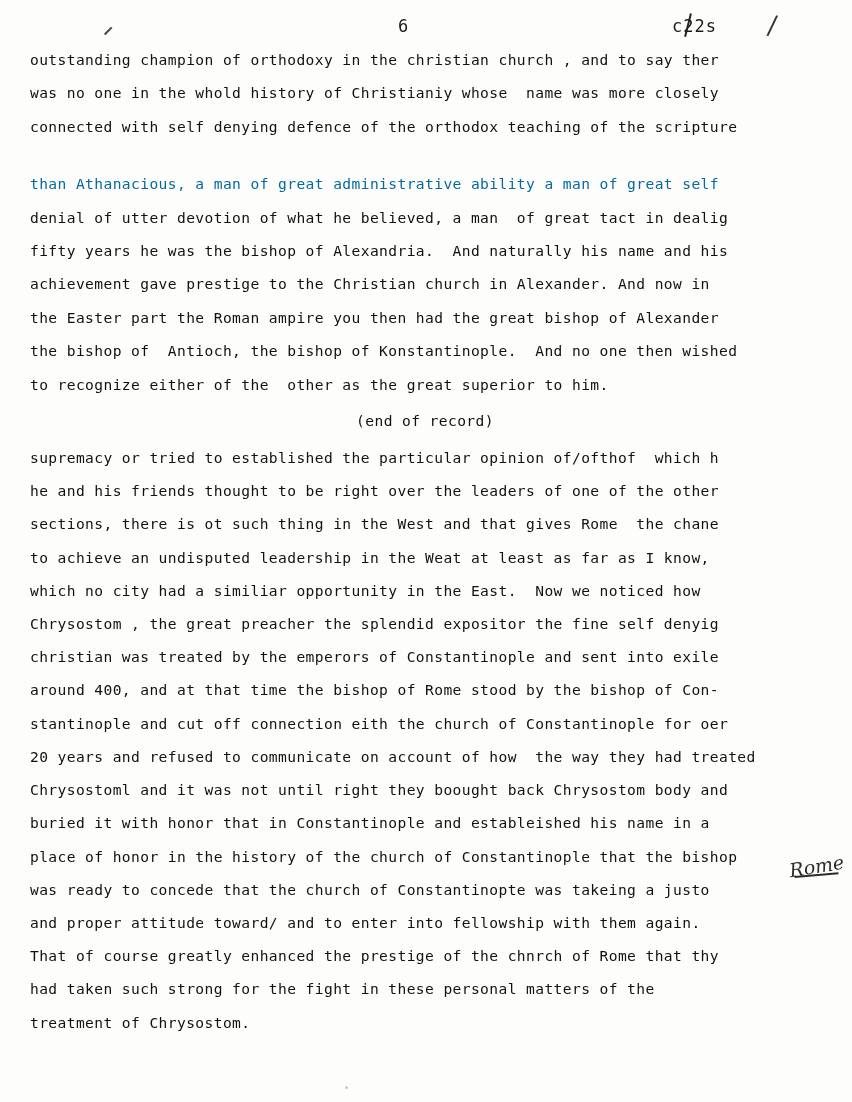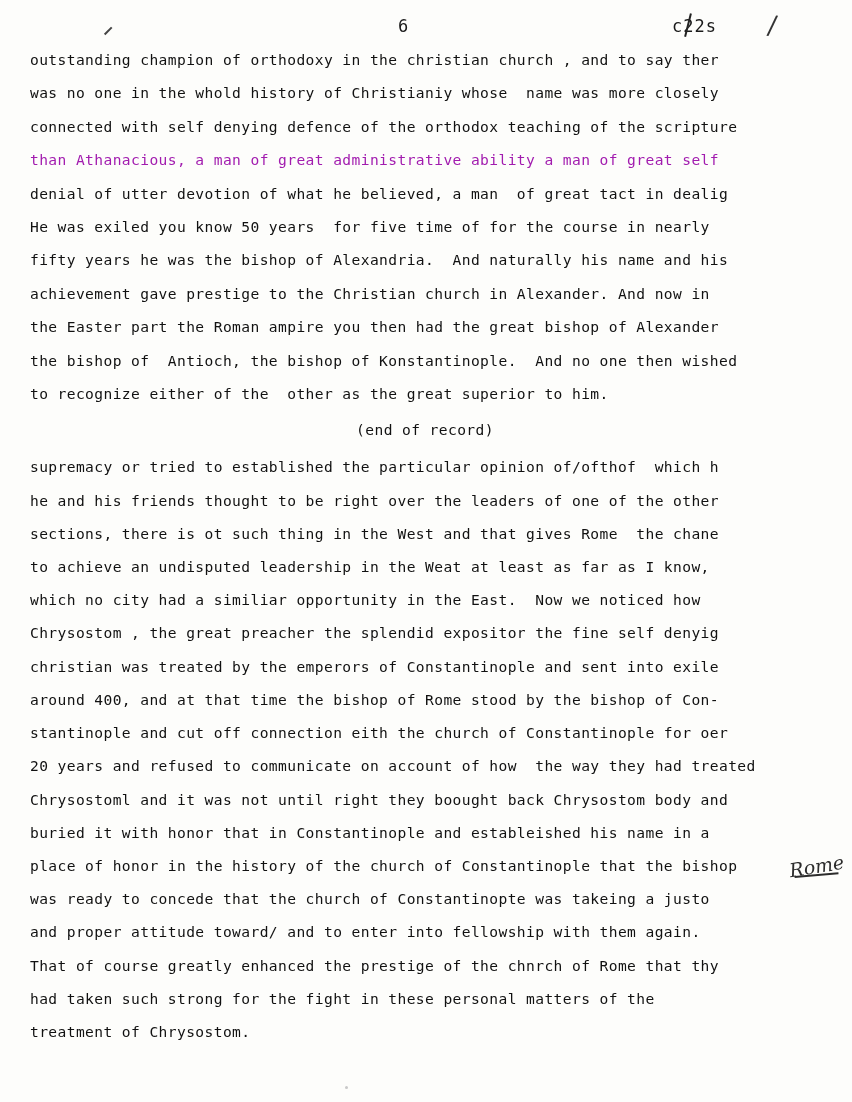--- a/index.html
+++ b/index.html
@@ -70,21 +70,22 @@
     width: 790px;
   }
   .line {
     font-size: 14.6px;
     letter-spacing: 0.4px;
     line-height: 33.4px;
     white-space: pre;
     color: #111;
   }
   .line.faded {
-    color: #a21caf;
+    color: #0369a1;
+    margin-top: 24px;
   }
   .record-end {
     font-size: 14.6px;
     letter-spacing: 0.4px;
     line-height: 40px;
     text-align: center;
     white-space: pre;
     color: #111;
   }
   .para-two {
@@ -146,21 +147,20 @@
 
   <div class="ink-mark"></div>
 
   <div class="body-text">
     <div class="para">
       <div class="line">outstanding champion of orthodoxy in the christian church , and to say ther</div>
       <div class="line">was no one in the whold history of Christianiy whose  name was more closely</div>
       <div class="line">connected with self denying defence of the orthodox teaching of the scripture</div>
       <div class="line faded">than Athanacious, a man of great administrative ability a man of great self</div>
       <div class="line">denial of utter devotion of what he believed, a man  of great tact in dealig</div>
-      <div class="line">He was exiled you know 50 years  for five time of for the course in nearly</div>
       <div class="line">fifty years he was the bishop of Alexandria.  And naturally his name and his</div>
       <div class="line">achievement gave prestige to the Christian church in Alexander. And now in</div>
       <div class="line">the Easter part the Roman ampire you then had the great bishop of Alexander</div>
       <div class="line">the bishop of  Antioch, the bishop of Konstantinople.  And no one then wished</div>
       <div class="line">to recognize either of the  other as the great superior to him.</div>
     </div>
 
     <div class="record-end">(end of record)</div>
 
     <div class="para para-two">

